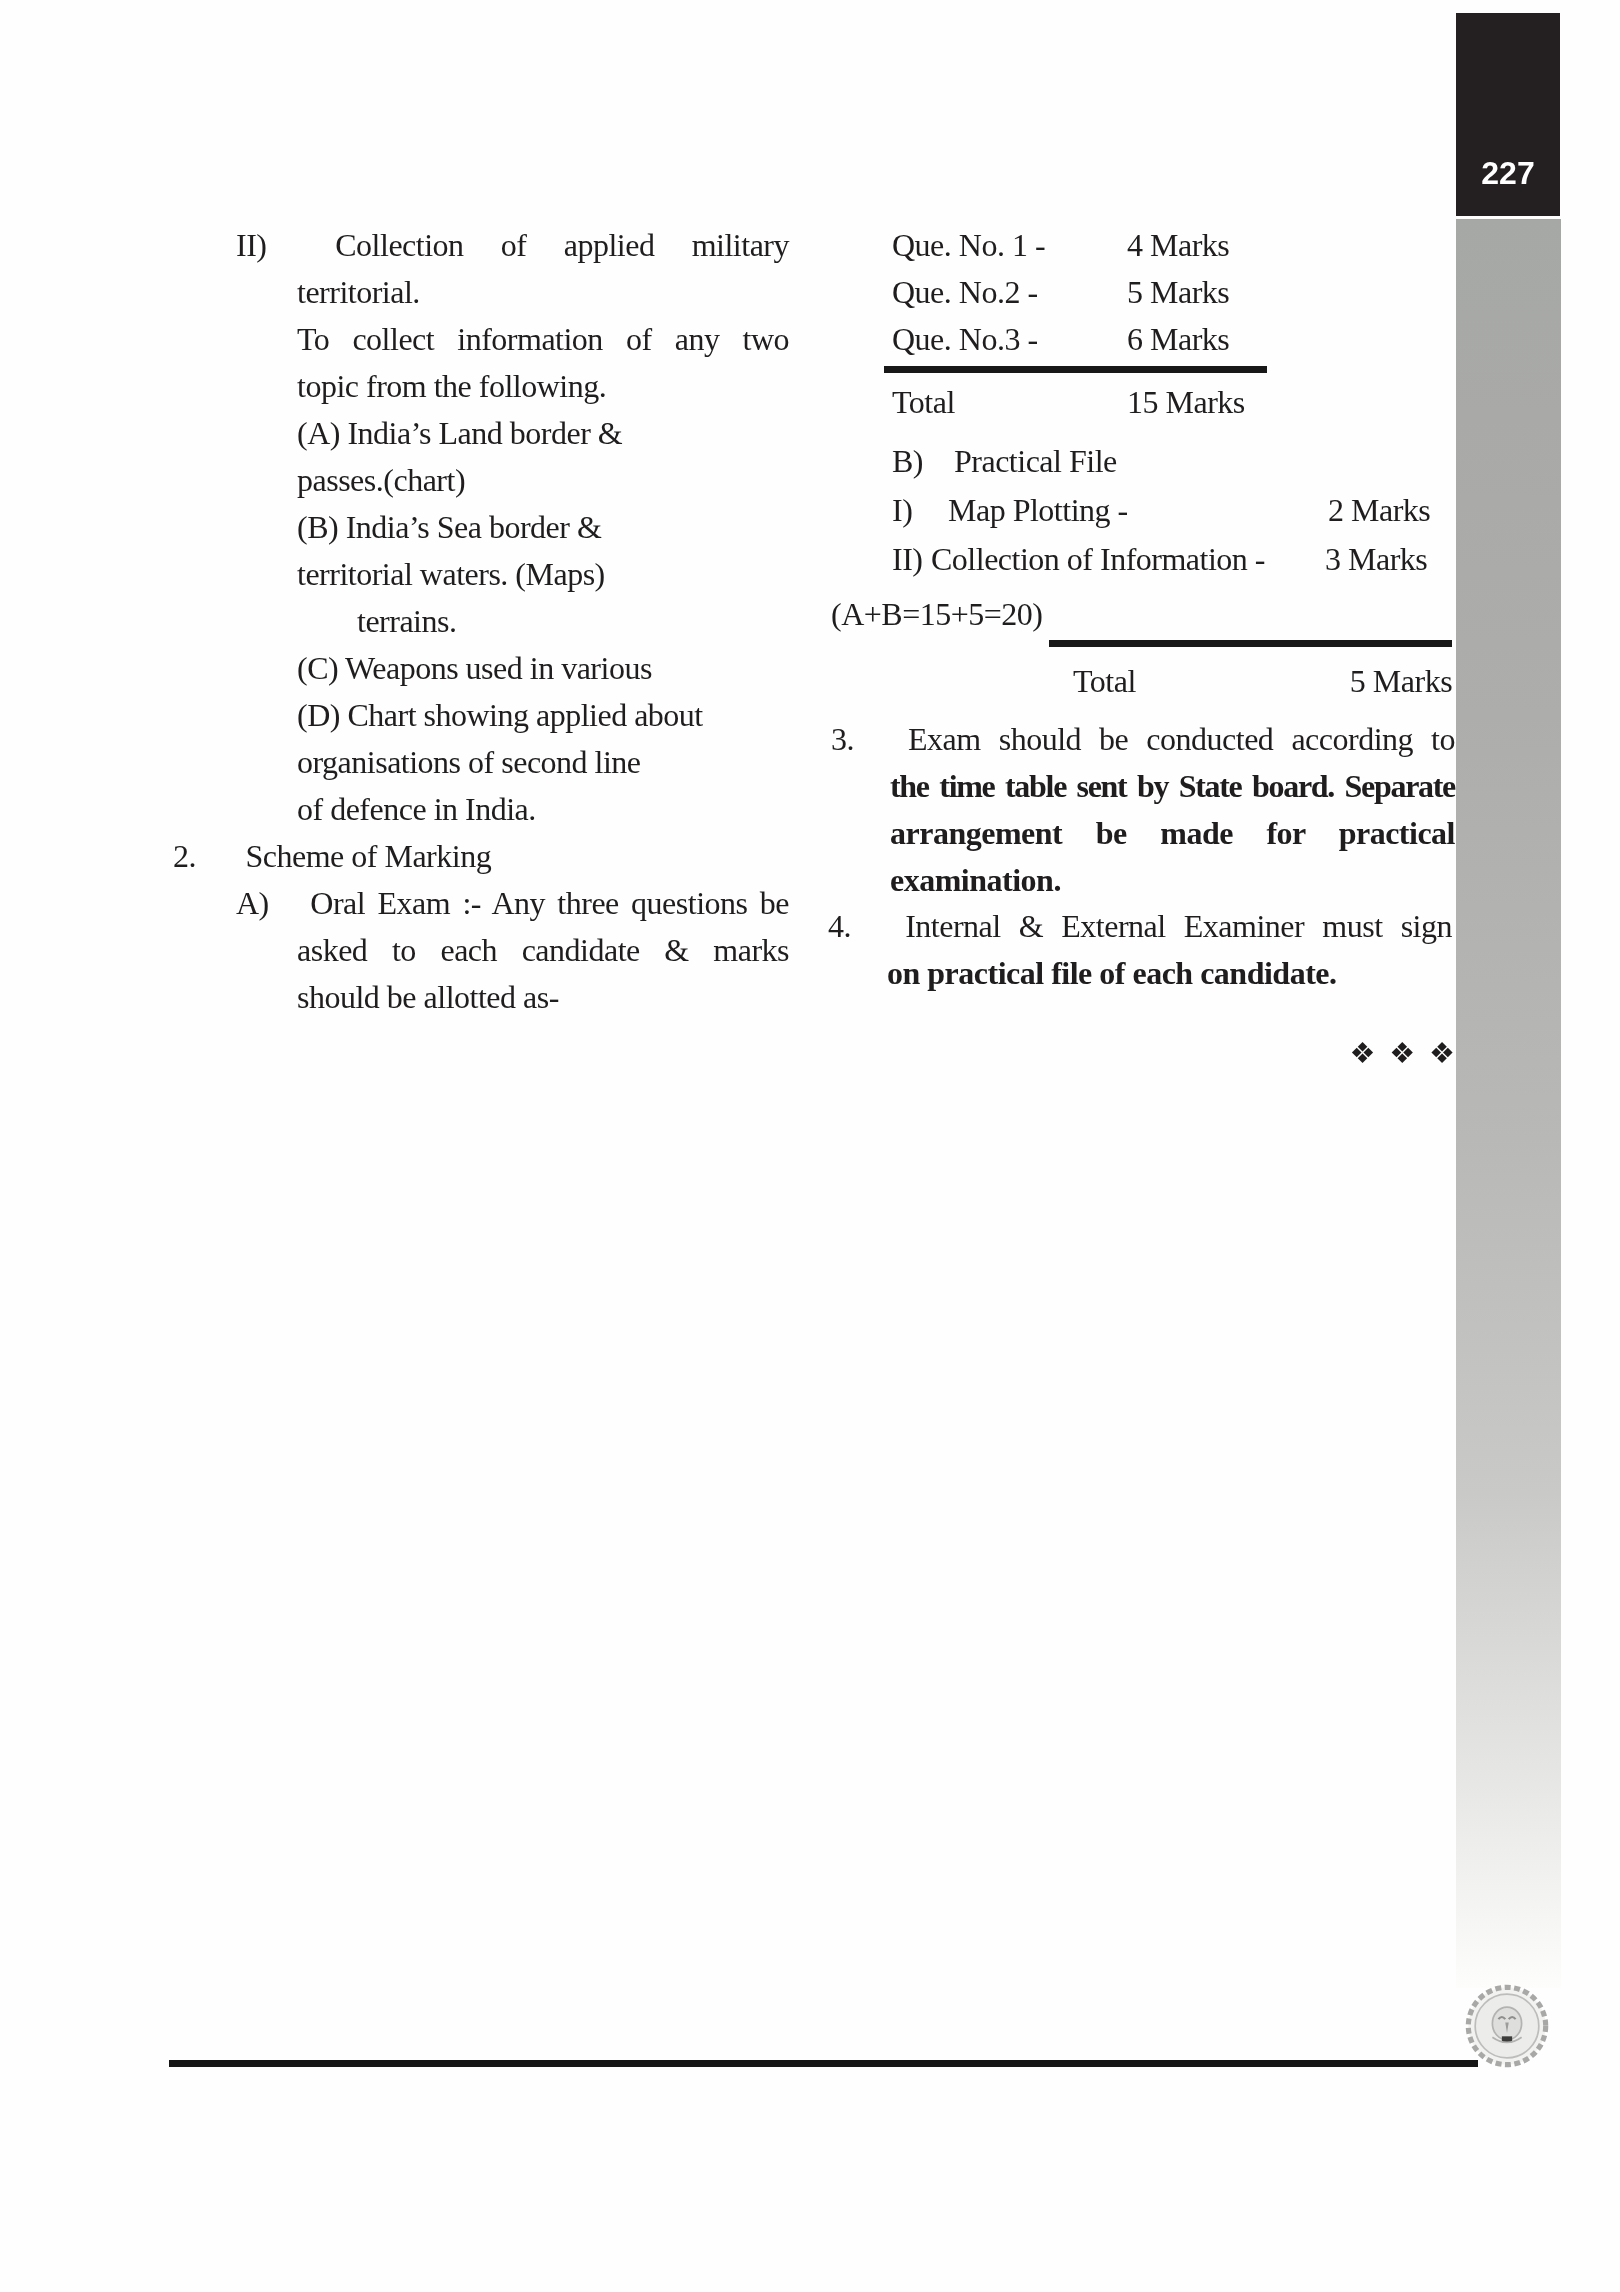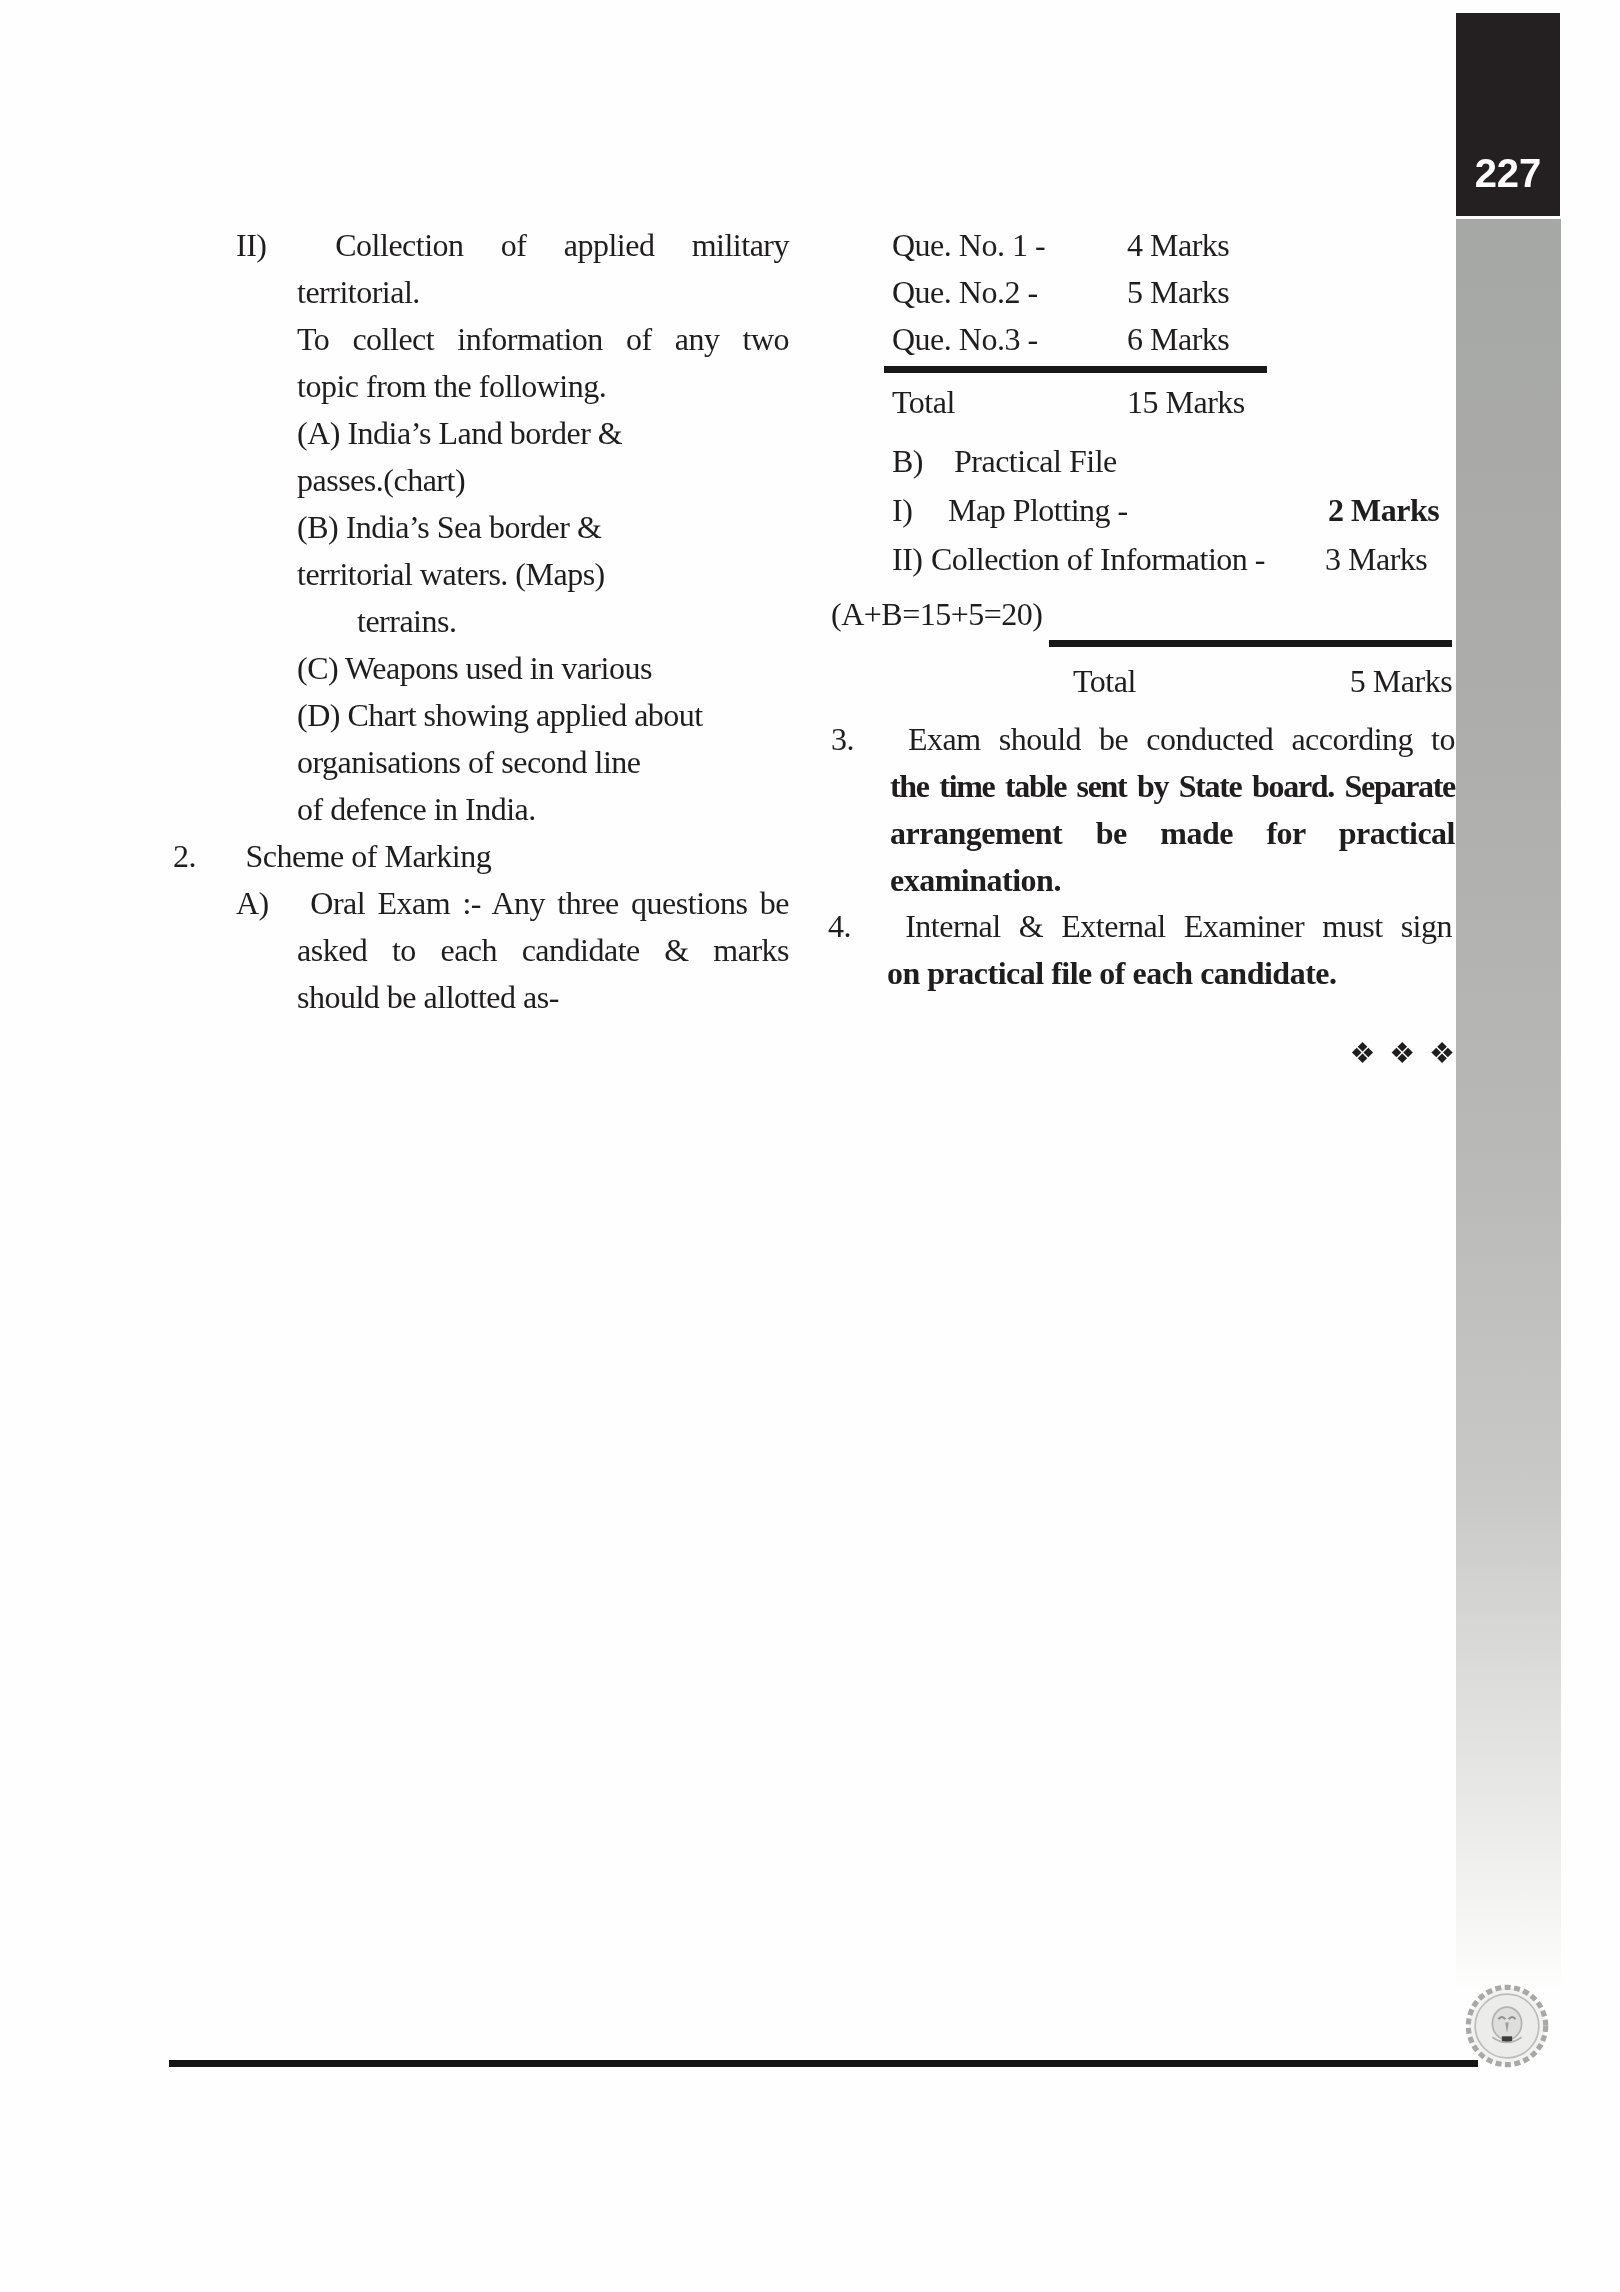--- a/index.html
+++ b/index.html
@@ -29,36 +29,36 @@
   .mk40{width:39px;}
   #left-col{left:173px;top:222px;width:616px;}
   #oral-table{left:892px;top:222px;width:392px;}
   .t-row{position:relative;height:47px;}
   .t-val{position:absolute;left:235px;top:0;}
   .table-rule{margin-left:-7.8px;width:383px;height:6.9px;background:#181818;margin-top:2.9px;}
   .total-row{margin-top:5.9px;}
   #practical{left:892px;top:437px;width:564px;line-height:49px;}
   .p-row{position:relative;height:49px;}
   .p-val{position:absolute;top:0;}
-  .p-val-i{left:436px;font-weight:bold;}
+  .p-val-i{left:436px;}
   .p-val-ii{left:433px;}
   #formula-line{left:831px;top:591px;width:624px;text-align:left;}
   #rule2{left:1049px;top:640px;width:403px;height:6.9px;background:#181818;}
   #total2{left:831px;top:658px;width:624px;height:47px;}
   #total2 .t2-label{position:absolute;left:242px;top:0;}
   #total2 .t2-value{position:absolute;right:2.9px;top:0;}
   #item3{left:831px;top:716px;width:624px;}
   #item4{left:828px;top:903px;width:624px;}
   .item-cont{padding-left:59px;font-weight:bold;}
   #end-marks{left:831px;top:1029px;width:624px;text-align:right;font-size:29px;line-height:49px;}
   #end-marks .diamonds{letter-spacing:13.7px;margin-right:-13.7px;}
   #page-tab{left:1456px;top:12.7px;width:104px;height:203px;background:#241f21;}
   #page-number{position:absolute;top:141px;left:0;width:100%;text-align:center;
     font-family:"Liberation Sans","DejaVu Sans",sans-serif;font-weight:700;
-    font-size:40px;line-height:39px;color:#ffffff;letter-spacing:0;}
+    font-size:32px;line-height:39px;color:#ffffff;letter-spacing:0;}
   #side-bar{left:1456px;top:219px;width:105px;height:1769px;
     background:linear-gradient(180deg,#a6a8a5 0%,#adadab 28%,#b8b8b6 52%,#c9c9c7 72%,#e6e6e4 88%,#fdfdfc 100%);}
   #bottom-rule{left:169px;top:2060px;width:1309px;height:6.9px;background:#161616;}
   #emblem{left:1464px;top:1983px;width:86px;height:86px;}
 </style>
 </head>
 <body>
 
 <div class="page">
 

